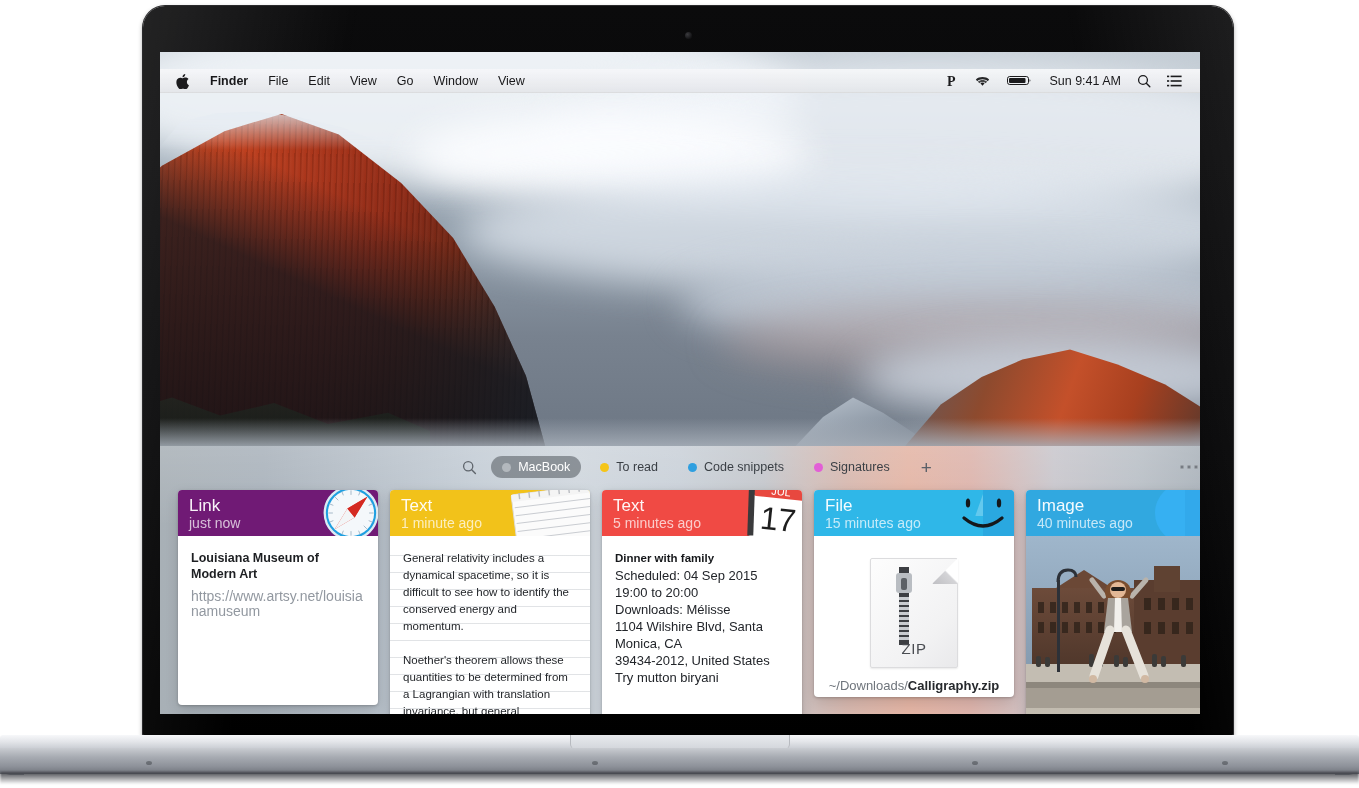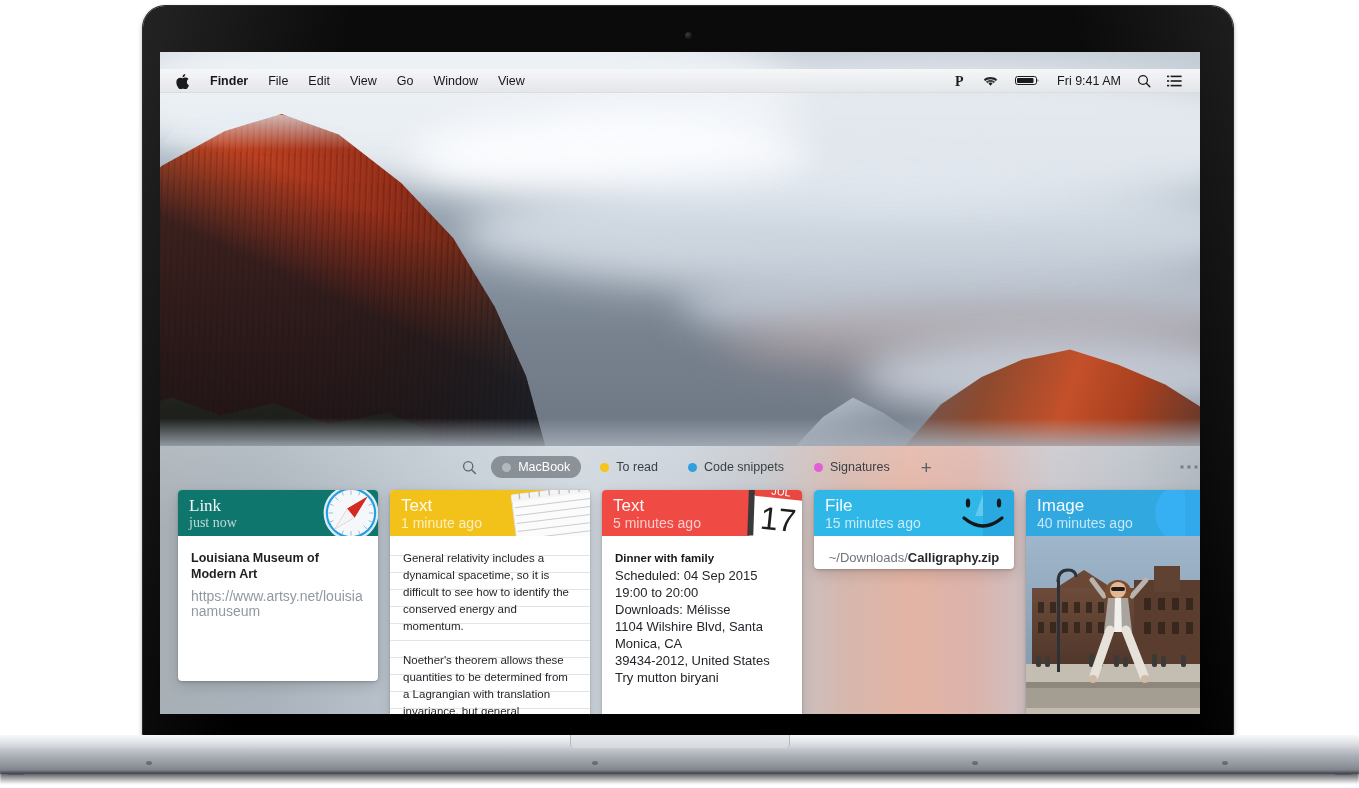--- a/index.html
+++ b/index.html
@@ -219,21 +219,21 @@
     position:relative; height:46px; padding:6px 10px 0 11px; overflow:hidden;
   }
   .card-head .ttl {
     font-size:17px; color:rgba(255,255,255,.95); line-height:20px; font-weight:400;
     position:relative; z-index:2;
   }
   .card-head .sub {
     font-size:14px; color:rgba(255,255,255,.72); line-height:14px;
     position:relative; z-index:2;
   }
-  .head-blue   { background:#0f766e;font-family:Liberation Serif, serif; }
+  .head-blue   { background:#701a75; }
   .head-yellow { background:#f2c21a; }
   .head-red    { background:#f04a44; }
   .head-cyan   { background:#2fb7e8; }
   .head-blue2  { background:#31a8e0; }
 
   .card-body { padding:14px 13px 8px; }
   .card-foot {
     font-size:10.5px; color:#9aa0a6; text-align:center; padding:6px 0 9px;
   }
 
@@ -361,21 +361,21 @@
             <path fill="#1b1b1d" d="M8.5 8c1.25 0 2.4.43 3.3 1.15l1.3-1.62C11.8 6.58 10.22 6 8.5 6S5.2 6.58 3.9 7.53L5.2 9.15C6.1 8.43 7.25 8 8.5 8z" opacity=".8"></path>
           </svg>
         </div>
         <div class="m-stat">
           <svg class="icn" width="26" height="13" viewBox="0 0 26 13">
             <rect x="0.5" y="2.5" width="21" height="8" rx="2.2" fill="none" stroke="#1b1b1d" stroke-width="1"></rect>
             <rect x="2" y="4" width="16.5" height="5" rx="1" fill="#1b1b1d"></rect>
             <path d="M22.6 5.2c1 .3 1 2.3 0 2.6z" fill="#1b1b1d"></path>
           </svg>
         </div>
-        <div class="m-clock">Fri 9:41 AM</div>
+        <div class="m-clock">Sun 9:41 AM</div>
         <div class="m-stat">
           <svg class="icn" width="14" height="14" viewBox="0 0 14 14">
             <circle cx="6" cy="6" r="4.4" fill="none" stroke="#1b1b1d" stroke-width="1.3"></circle>
             <line x1="9.3" y1="9.3" x2="12.8" y2="12.8" stroke="#1b1b1d" stroke-width="1.4" stroke-linecap="round"></line>
           </svg>
         </div>
         <div class="m-stat">
           <svg class="icn" width="15" height="12" viewBox="0 0 15 12">
             <g fill="#1b1b1d">
               <rect x="0" y="0.6" width="2.2" height="1.6"></rect>
@@ -455,21 +455,21 @@
                 <line x1="8.5" y1="22" x2="12.5" y2="23.6"></line>
                   <line x1="51.5" y1="40.4" x2="55.5" y2="42"></line>
               </g>
               <polygon points="50,14 28,27 14,50 36,37" fill="#e8392e"></polygon>
               <polygon points="14,50 36,37 28,27" fill="#f2f5f7"></polygon>
               <polygon points="50,14 36,37 28,27" fill="#d42a22"></polygon>
             </svg>
             <div class="ttl">Link</div>
             <div class="sub">just now</div>
           </div>
-          <div class="card-body" style="padding-bottom:62px">
+          <div class="card-body" style="padding-bottom:86px">
             <div class="link-title">Louisiana Museum of Modern Art</div>
             <div class="link-url">https://www.artsy.net/louisianamuseum</div>
           </div>
         </div>
 
         <div class="card">
           <div class="card-head head-yellow">
             <svg class="notepad-ico" viewBox="0 0 84 60">
               <rect x="2" y="4" width="80" height="56" rx="2" fill="#fbfbfb" stroke="#dcdcdc" stroke-width="1"></rect>
               <rect x="2" y="4" width="80" height="7" fill="#f4f4f4"></rect>
@@ -532,20 +532,40 @@
               <rect x="0" y="0" width="31" height="46" fill="#2fb7e8"></rect>
               <path d="M31 4 L31 26 L24 26 Q23 26 23.6 25 L31 4 Z" fill="#ffffff" opacity=".25"></path>
               <ellipse cx="16" cy="13" rx="2.2" ry="4.6" fill="#15181b"></ellipse>
               <ellipse cx="47" cy="13" rx="2.2" ry="4.6" fill="#15181b"></ellipse>
               <path d="M12 28 Q31 44 50 28" fill="none" stroke="#15181b" stroke-width="3.2" stroke-linecap="round"></path>
             </svg>
             <div class="ttl">File</div>
             <div class="sub">15 minutes ago</div>
           </div>
           <div class="card-body" style="padding-bottom:4px">
+            <div class="zip-doc">
+              <div class="zip-fold"></div>
+              <svg class="zipper" viewBox="0 0 22 78">
+                <rect x="6" y="0" width="10" height="78" fill="#3d3f43"></rect>
+                <g fill="#c9ccd0">
+                  <rect x="6" y="30" width="10" height="3"></rect>
+                    <rect x="6" y="35" width="10" height="3"></rect>
+                  <rect x="6" y="40" width="10" height="3"></rect>
+                    <rect x="6" y="45" width="10" height="3"></rect>
+                  <rect x="6" y="50" width="10" height="3"></rect>
+                    <rect x="6" y="55" width="10" height="3"></rect>
+                  <rect x="6" y="60" width="10" height="3"></rect>
+                    <rect x="6" y="65" width="10" height="3"></rect>
+                  <rect x="6" y="70" width="10" height="3"></rect>
+                </g>
+                <rect x="3" y="6" width="16" height="20" rx="3" fill="#b9bdc2"></rect>
+                <rect x="8" y="11" width="6" height="12" rx="2" fill="#5d6166"></rect>
+              </svg>
+              <div class="zip-label">ZIP</div>
+            </div>
             <div class="file-path">
               <span>~/Downloads/</span><b>Calligraphy.zip</b>
             </div>
           </div>
         </div>
 
         <div class="card card-img">
           <div class="card-head head-blue2">
             <svg class="preview-ico" viewBox="0 0 66 66">
               <circle cx="33" cy="33" r="30" fill="#36b0f2"></circle>

